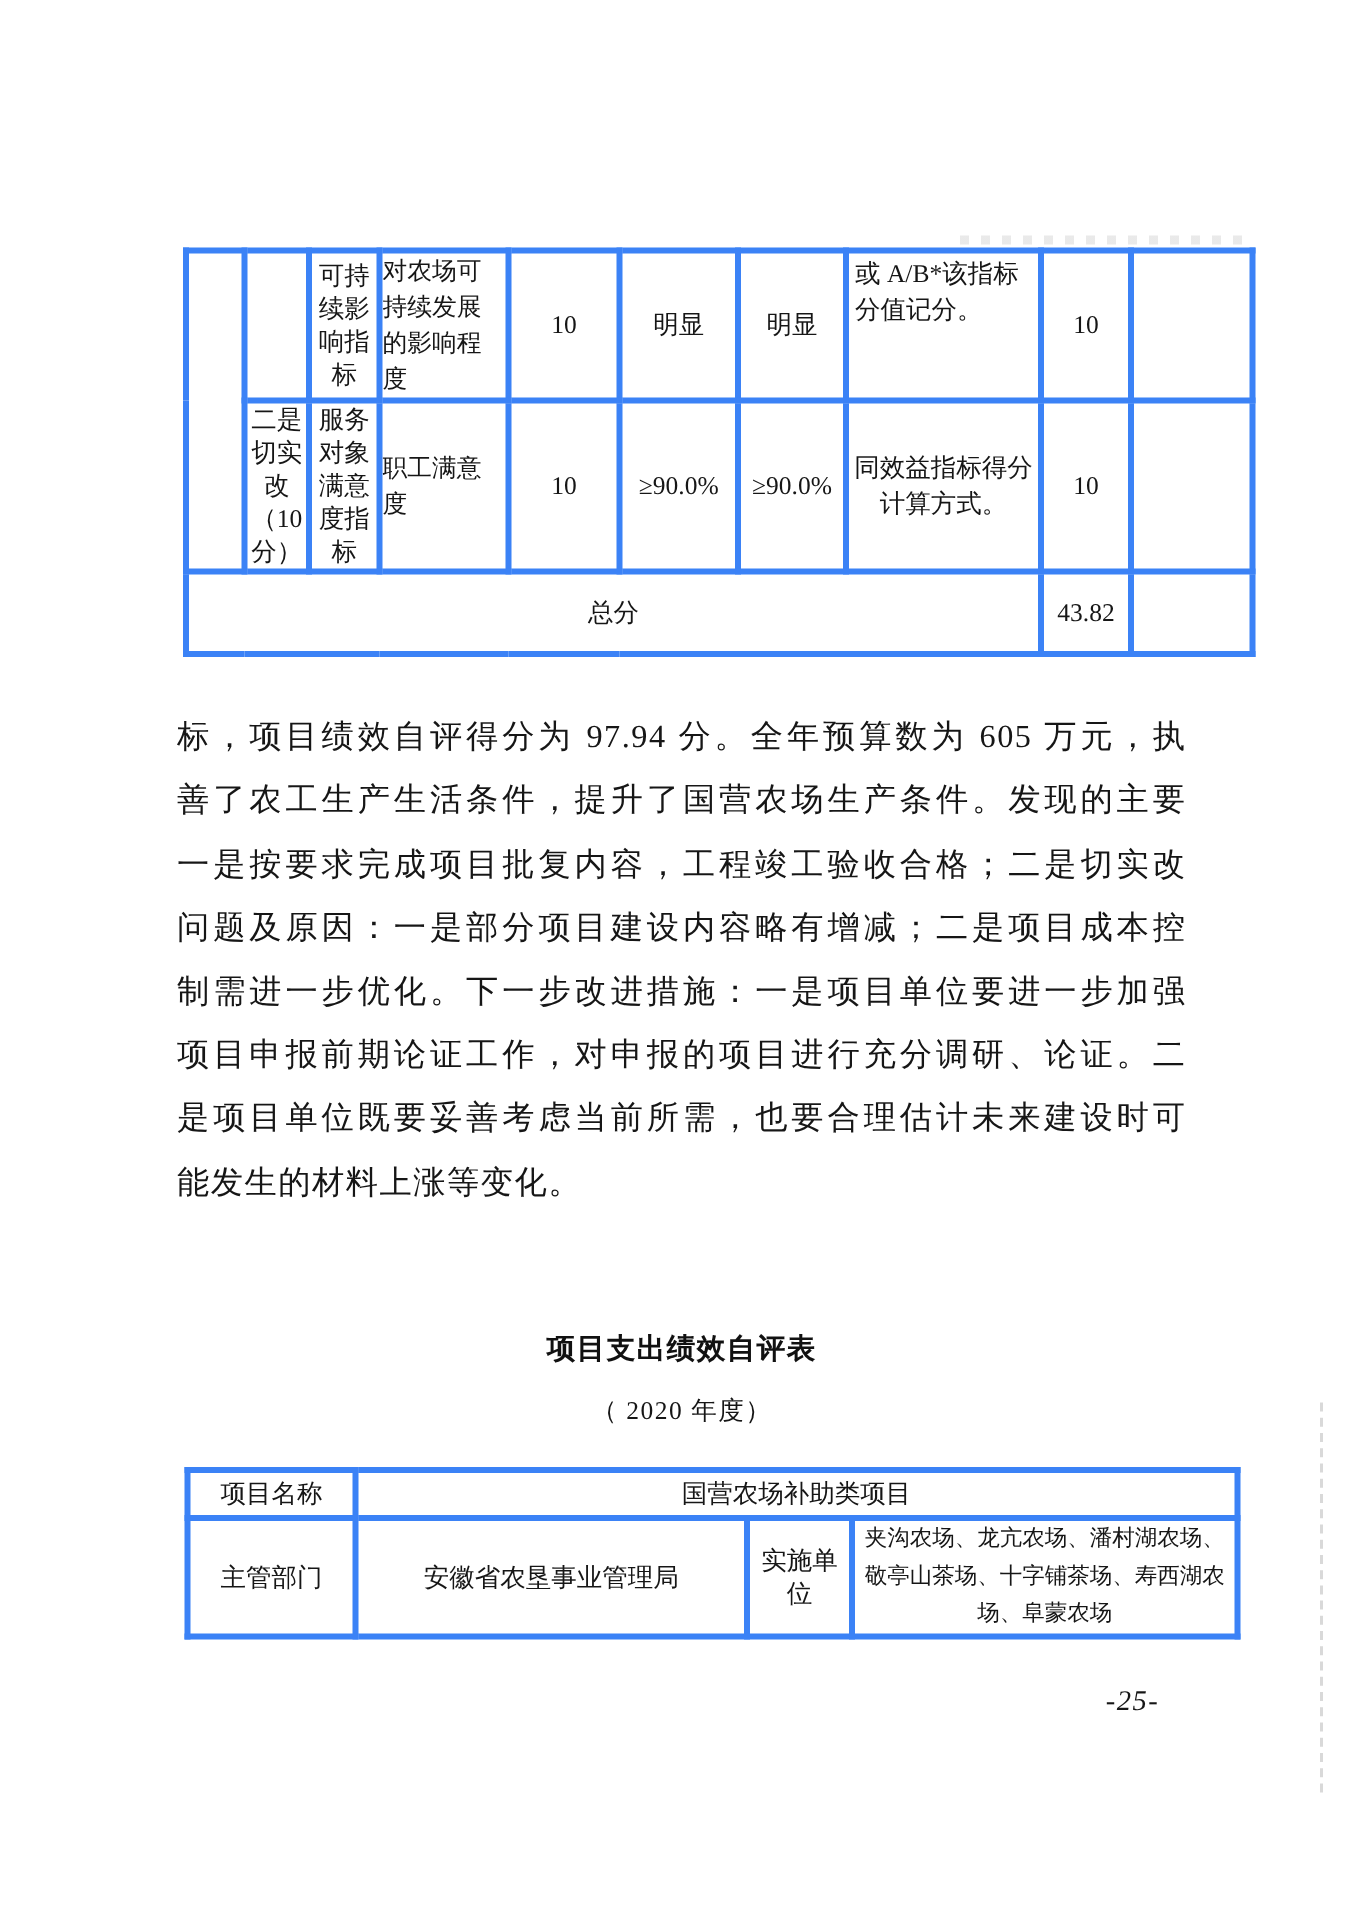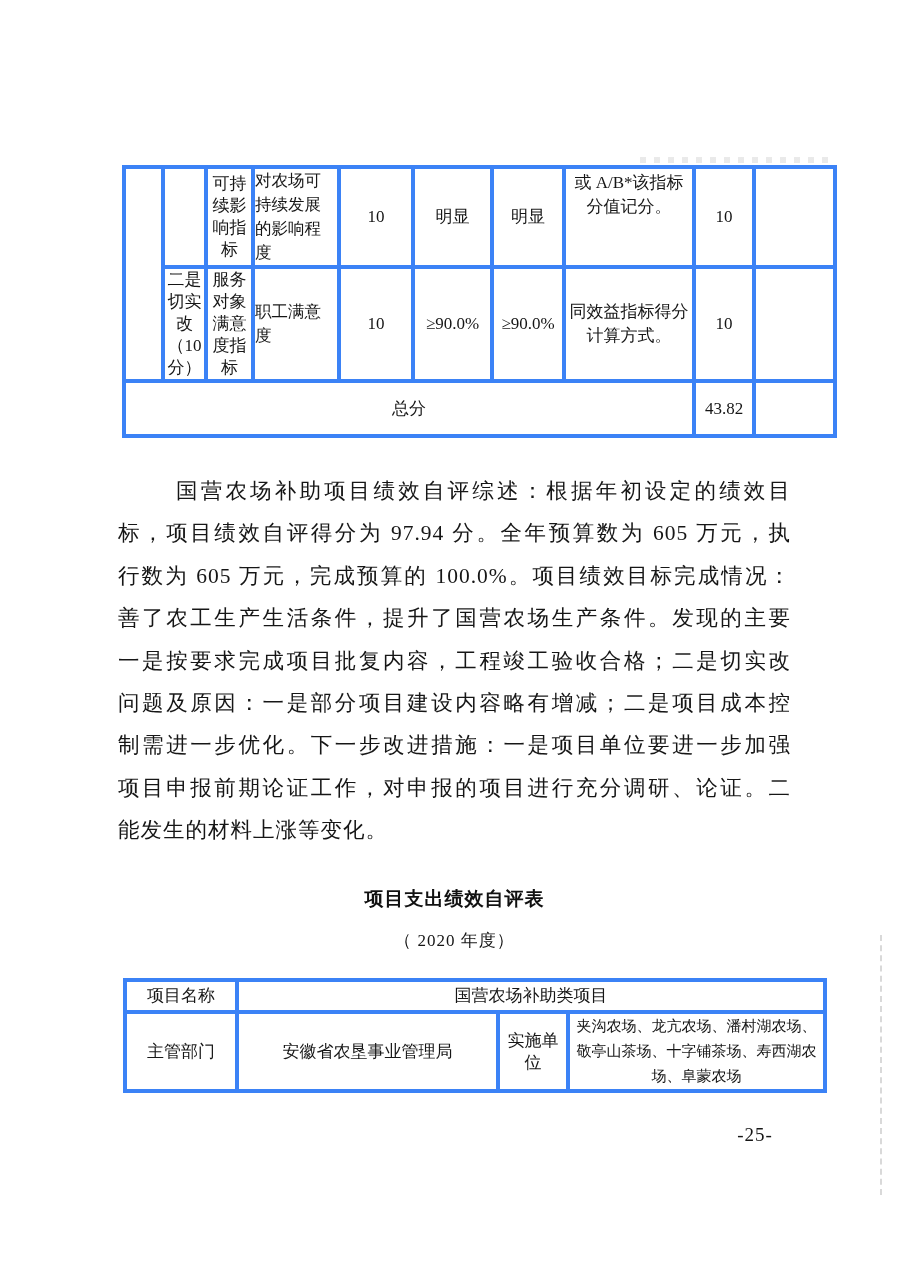--- a/index.html
+++ b/index.html
@@ -6,21 +6,21 @@
   html,body { width:900px; height:1273px; background:#ffffff; }
   body { position:relative; font-family:"Liberation Serif", serif; color:#161616; overflow:hidden; }
 
   
   table { border-collapse:collapse; table-layout:fixed; }
   td { border:4px solid #3b82f6; text-align:center; vertical-align:middle;
        font-size:17px; line-height:22px; overflow:hidden; word-break:break-all; }
   .score-table { position:absolute; left:122px; top:165px; width:711px; }
   .score-table td { padding:0; }
   .score-table .ind-name { font-size:16.5px; text-align:left; line-height:24px; }
-  .score-table .note { text-align:center; vertical-align:top; padding:2px 4px; line-height:24px; }
+  .score-table .note { text-align:left; vertical-align:top; padding:2px 4px; line-height:24px; }
   .score-table .note-center { line-height:24px; padding:13px 3px; }
   .score-table .num { font-size:17px; }
 
   
   .summary { position:absolute; left:118px; top:470px; width:673px; }
   .sum-line { font-size:21.5px; line-height:42.4px; height:42.4px; white-space:nowrap;
               text-align:justify; text-align-last:justify; letter-spacing:1px; }
   .sum-line.first { padding-left:58px; }
   .sum-line.last { text-align-last:left; }
 
@@ -31,21 +31,21 @@
   .form-year { position:absolute; left:118px; top:929px; width:673px; text-align:center;
                font-size:17px; letter-spacing:1px; }
 
   
   .info-table { position:absolute; left:123px; top:978px; width:700px; }
   .info-table td { padding:0 3px; }
   .info-table .farms { font-size:15px; line-height:25px; }
 
   
   .page-number { position:absolute; left:700px; top:1124px; width:110px; text-align:center;
-                 font-size:19px; letter-spacing:1px; }
+                 font-size:19px; letter-spacing:1px;font-style:italic; }
 
   
   .scan-line { position:absolute; left:880px; top:935px; width:0; height:260px;
                border-right:2px dashed #c9c9c9; opacity:.7; }
   .scan-smudge { position:absolute; left:640px; top:157px; width:195px; height:6px;
                  background:repeating-linear-gradient(90deg,#d8d8d8 0 6px,#ffffff 6px 14px);
                  opacity:.55; }
 </style>
 </head>
 <body>
@@ -89,28 +89,27 @@
   </tr>
   <tr style="height:55px">
     <td colspan="8">总分</td>
     <td class="num">43.82</td>
     <td></td>
   </tr>
 </tbody>
   </table>
 
 <div class="summary">
-  <div class="sum-line first">国营农场补助项目绩效自评综述：根据年初设定的绩效目</div>
   <div class="sum-line">标，项目绩效自评得分为 97.94 分。全年预算数为 605 万元，执</div>
-  <div class="sum-line">行数为 605 万元，完成预算的 100.0%。项目绩效目标完成情况：</div>
   <div class="sum-line">善了农工生产生活条件，提升了国营农场生产条件。发现的主要</div>
   <div class="sum-line">一是按要求完成项目批复内容，工程竣工验收合格；二是切实改</div>
   <div class="sum-line">问题及原因：一是部分项目建设内容略有增减；二是项目成本控</div>
   <div class="sum-line">制需进一步优化。下一步改进措施：一是项目单位要进一步加强</div>
   <div class="sum-line">项目申报前期论证工作，对申报的项目进行充分调研、论证。二</div>
+  <div class="sum-line">是项目单位既要妥善考虑当前所需，也要合理估计未来建设时可</div>
   <div class="sum-line last">能发生的材料上涨等变化。</div>
 </div>
 
 <div class="form-title">项目支出绩效自评表</div>
 <div class="form-year">（ 2020 年度）</div>
 
 <table class="info-table">
   <colgroup>
     <col style="width:112px">
       <col style="width:261px">

